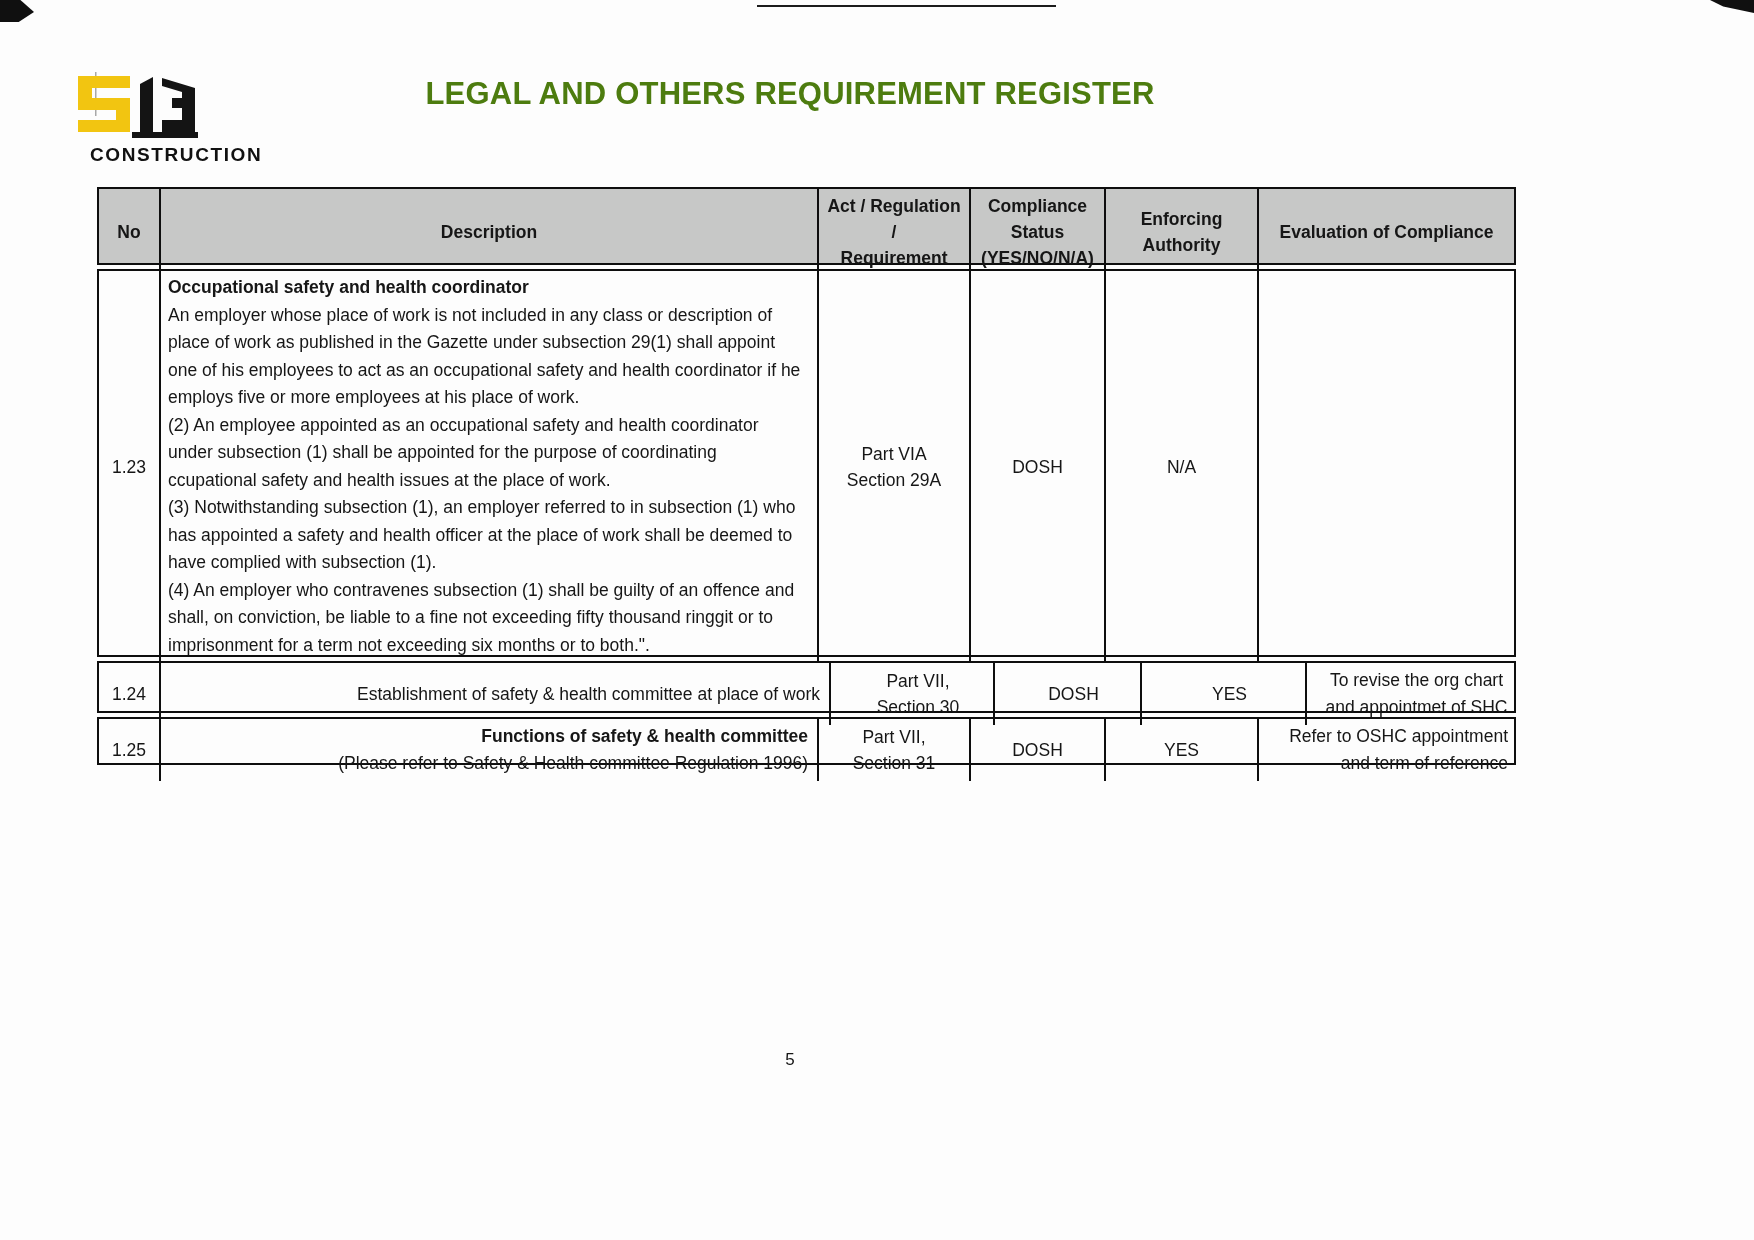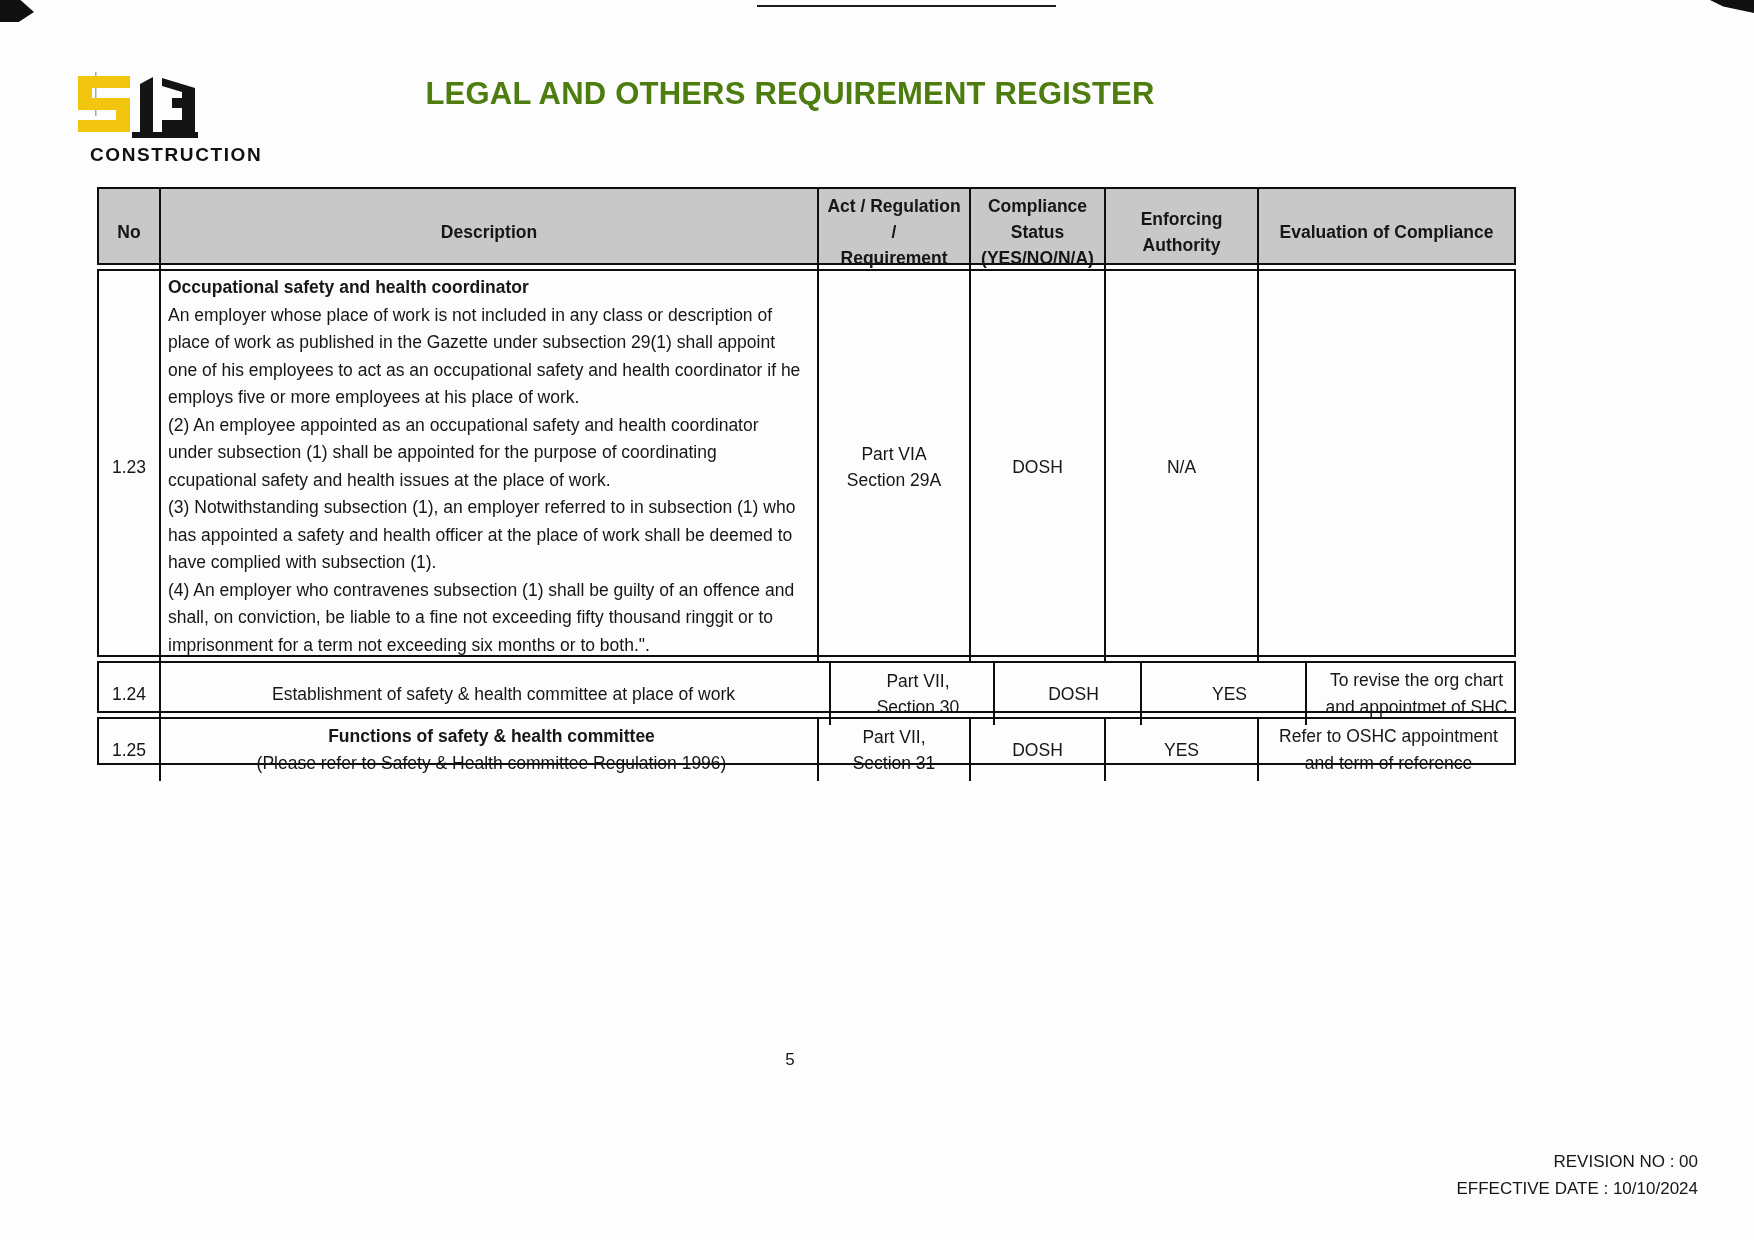--- a/index.html
+++ b/index.html
@@ -63,28 +63,28 @@
   .row-3 { height: 48px; }
 
   .cell-desc {
     display: block;
     text-align: left;
     padding: 3px 9px 3px 7px;
     line-height: 27.5px;
   }
   .cell-desc-center {
     display: flex; flex-direction: column;
-    align-items: center; justify-content: center;
+    align-items: flex-end; justify-content: center;
     text-align: left;
     padding: 3px 9px 3px 14px;
     line-height: 27px;
   }
   .desc-title { font-weight: 700; }
   .desc-title:empty { display: none; }
-  .eval-left { justify-content: flex-start; text-align: center; padding-left: 10px; line-height: 27px; }
+  .eval-left { justify-content: flex-start; text-align: right; padding-left: 10px; line-height: 27px; }
   .eval-center { line-height: 27px; }
 
   
   .page-number { position: absolute; left: 790px; top: 1050px; transform: translateX(-50%); font-size: 17px; }
   .revision-block { position: absolute; right: 56px; top: 1148px; text-align: right; font-size: 17px; line-height: 27px; }
 </style>
 </head>
 <body>
 
 <div class="page">
@@ -170,18 +170,14 @@
 Section 31</div>
       <div class="t-cell">DOSH</div>
       <div class="t-cell">YES</div>
       <div class="t-cell eval-left">Refer to OSHC appointment and term of reference</div>
     </div>
 
   </div>
 
   <div class="page-number">5</div>
 
-  <div class="revision-block">
-    <div>REVISION NO : 00</div>
-    <div>EFFECTIVE DATE : 10/10/2024</div>
-  </div>
 
 </div>
 
 </body></html>

